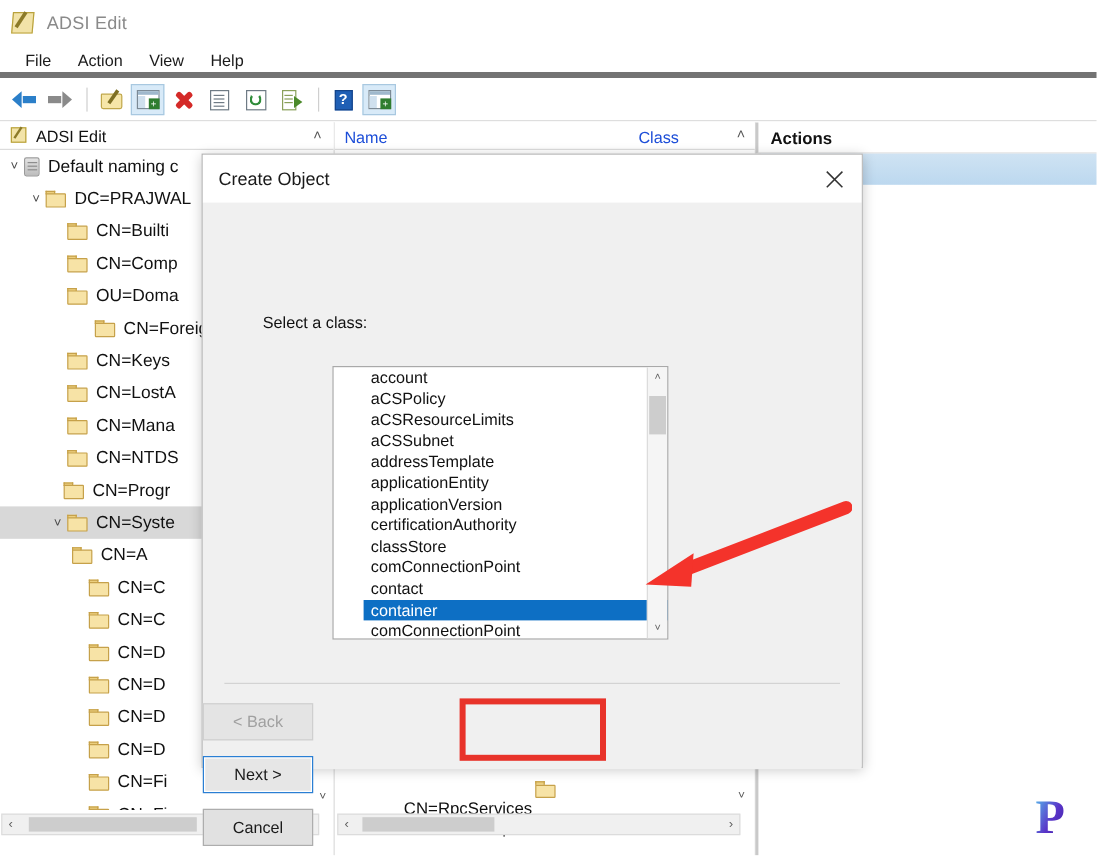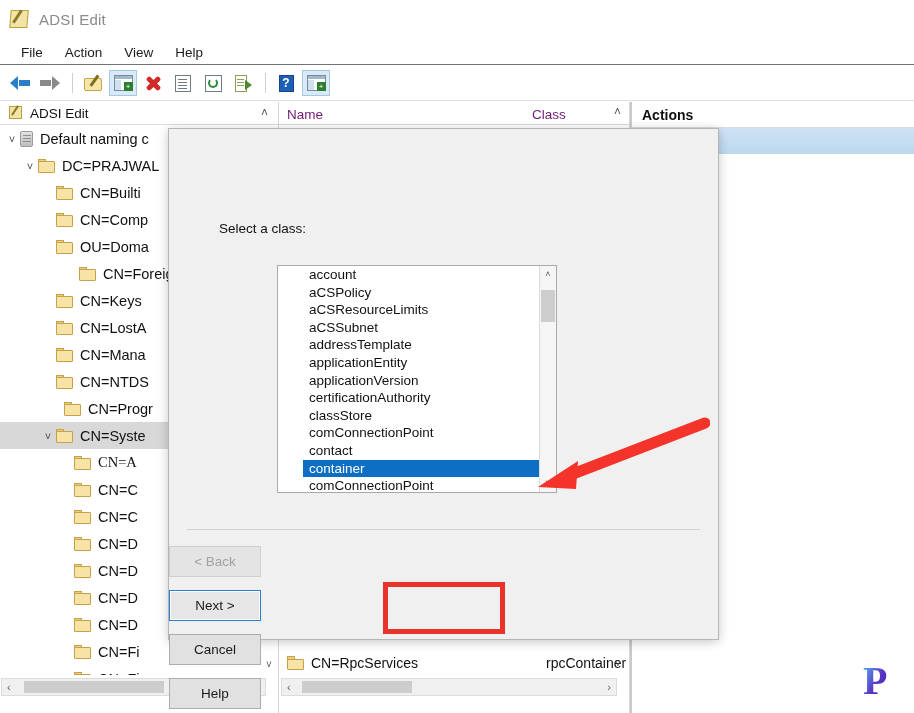--- a/index.html
+++ b/index.html
@@ -51,21 +51,21 @@
     letter-spacing: .2px;
   }
 
   
   .menubar {
     position: absolute; left: 0; top: 40px;
     width: 914px; height: 25px;
     background: #ffffff;
     display: flex; align-items: center;
     padding-left: 10px;
-    border-bottom: 1px solid #737373;
+    border-bottom: 5px solid #737373;
   }
   .menu-item {
     font-size: 13.5px;
     color: #1b1b1b;
     padding: 2px 11px;
     cursor: default;
   }
 
   
   .toolbar {
@@ -244,35 +244,35 @@
 
   
   .lst-head {
     height: 23px;
     border-bottom: 1px solid #dcdcdc;
     display: flex; align-items: flex-end;
     position: relative;
     background: #fff;
   }
   .lst-col {
-    font-size: 13.5px; color: #701a75;
+    font-size: 13.5px; color: #1d4ed8;
     padding: 0 0 2px 8px;
     position: relative;
   }
   .lst-col.c-name { width: 245px; }
   .lst-col.c-class { width: 86px; }
   .lst-head .chev-collapse { top: 3px; right: 8px; }
   .lst-body {
     position: absolute; left: 0; top: 23px; right: 0; bottom: 38px;
   }
   .lrow {
     position: absolute; left: 0; right: 0;
     height: 24px;
     display: flex; align-items: center;
-    font-size: 14px; color: #111;
+    font-size: 14px; color: #111; flex-direction: column;
   }
   .lrow .folder { margin-left: 8px; }
   .lrow .lname { width: 235px; }
   .lrow .lclass { }
   .list-hscroll {
     position: absolute; left: 2px; right: 12px; bottom: 17px;
     height: 18px;
     background: #f0f0f0;
     border: 1px solid #dcdcdc;
     display: flex; align-items: center; justify-content: space-between;
@@ -609,37 +609,37 @@
             <div>CN=Mana</div>
           </div>
           <div class="trow" style="padding-left: 40px;">
             <div class="twist"></div>
             <div class="folder">
               <div class="tab"></div>
               <div class="bd"></div>
             </div>
             <div>CN=NTDS</div>
           </div>
-          <div class="trow" style="padding-left: 48px;">
+          <div class="trow" style="padding-left: 37px;">
             <div class="twist"></div>
             <div class="folder">
               <div class="tab"></div>
               <div class="bd"></div>
             </div>
             <div>CN=Progr</div>
           </div>
           <div class="trow sel" style="padding-left: 40px;">
             <div class="twist">˅</div>
             <div class="folder">
               <div class="tab"></div>
               <div class="bd"></div>
             </div>
             <div>CN=Syste</div>
           </div>
-          <div class="trow" style="padding-left: 58px; font-family: Liberation Serif, serif;">
+          <div class="trow" style="padding-left: 44px;">
             <div class="twist"></div>
             <div class="folder">
               <div class="tab"></div>
               <div class="bd"></div>
             </div>
             <div>CN=A</div>
           </div>
           <div class="trow" style="padding-left: 58px;">
             <div class="twist"></div>
             <div class="folder">
@@ -740,20 +740,29 @@
     <div class="pane-actions">
       <div class="act-head">Actions</div>
       <div class="act-body">
         <div class="act-row highlight">m</div>
         <div class="act-row">Actions</div>
       </div>
     </div>
   </div>
 
   <div class="dialog">
+    <div class="dlg-title">
+      <div class="t">Create Object</div>
+      <div class="dlg-close">
+        <svg width="17" height="17" viewBox="0 0 17 17">
+          <line x1="2" y1="2" x2="15" y2="15" stroke="#333" stroke-width="1.3"></line>
+          <line x1="15" y1="2" x2="2" y2="15" stroke="#333" stroke-width="1.3"></line>
+        </svg>
+      </div>
+    </div>
     <div class="dlg-body">
       <div class="dlg-label">Select a class:</div>
 
       <div class="listbox">
         <div class="lb-items" id="lb-items">
             <div class="lb-item">account</div>
             <div class="lb-item">aCSPolicy</div>
             <div class="lb-item">aCSResourceLimits</div>
             <div class="lb-item">aCSSubnet</div>
             <div class="lb-item">addressTemplate</div>

